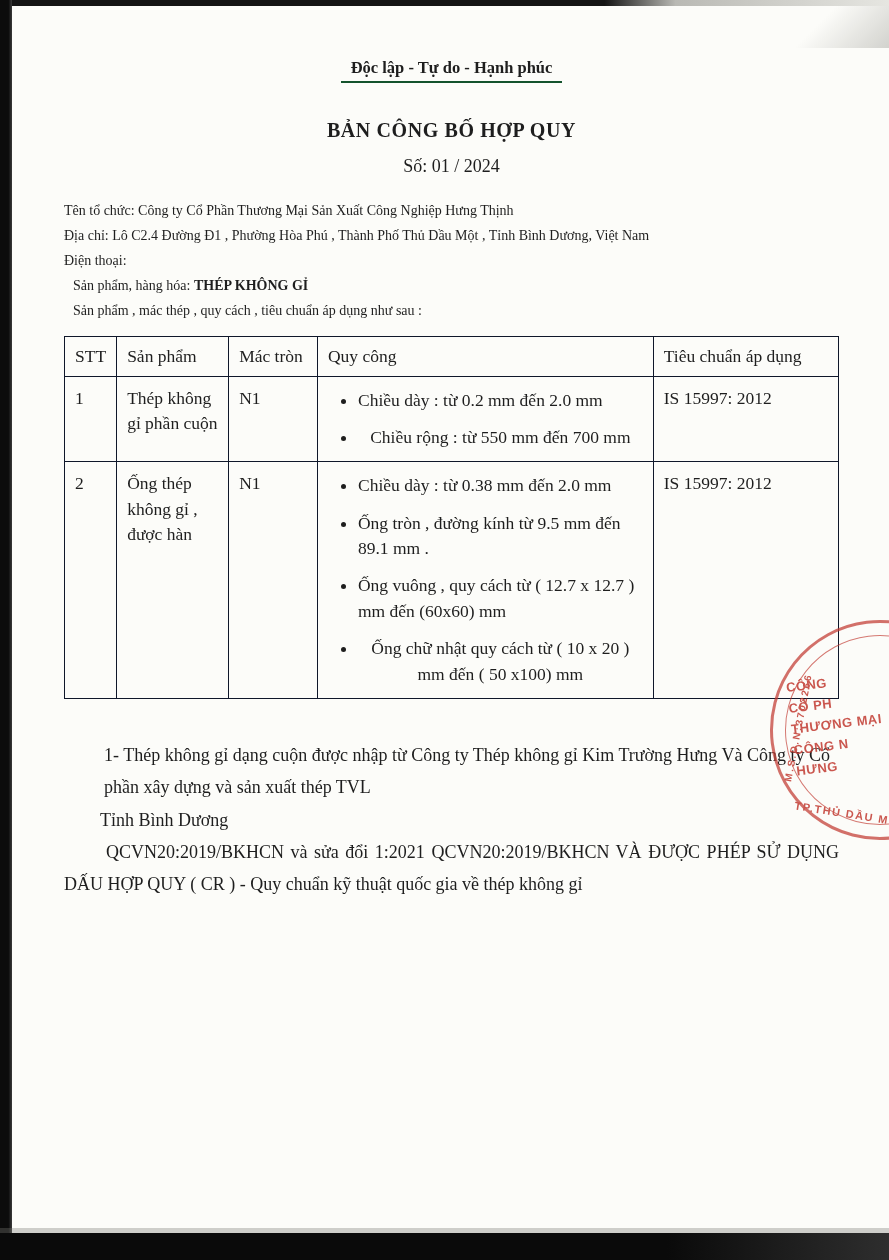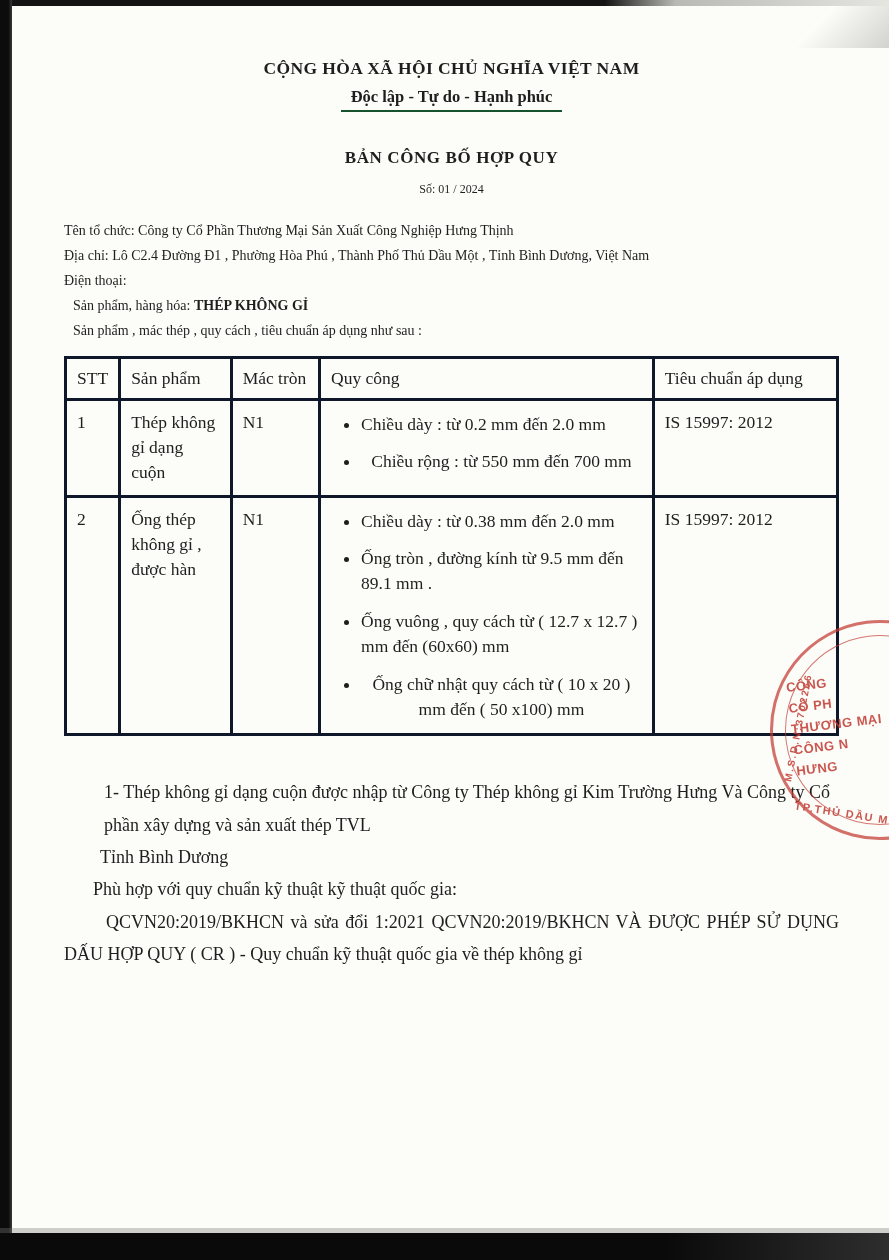--- a/index.html
+++ b/index.html
@@ -15,32 +15,32 @@
   .edge-top{position:absolute;left:0;top:0;width:889px;height:6px;background:linear-gradient(to right,#141414 0%,#141414 68%,#b9b9b4 76%,#e6e6e1 100%);z-index:5;}
   .edge-top-right{position:absolute;right:0;top:0;width:110px;height:48px;background:linear-gradient(135deg,rgba(190,190,185,0) 40%,rgba(176,176,170,.55));z-index:4;}
   .edge-bottom-gray{position:absolute;left:0;bottom:27px;width:889px;height:5px;background:rgba(120,120,115,.35);z-index:5;}
 
   .content{padding:58px 50px 0 64px;}
 
   
   .hdr{text-align:center;}
   .national-title{font-size:17.5px;font-weight:bold;letter-spacing:.4px;margin:0 0 8px;}
   .motto{display:inline-block;font-size:16.5px;font-weight:bold;padding:0 10px 3px;border-bottom:2px solid #14532d;}
-  .doc-title{font-size:17px;font-weight:bold;letter-spacing:.6px;margin:36px 0 0;}
-  .doc-number{font-size:12px;margin:14px 0 0;}
+  .doc-title{font-size:20px;font-weight:bold;letter-spacing:.6px;margin:36px 0 0;}
+  .doc-number{font-size:18px;margin:14px 0 0;}
 
   
   .info{margin-top:22px;font-size:14px;}
   .info p{margin:0;line-height:1.78;}
   .indent-sm{margin-left:9px !important;}
   .bold{font-weight:bold;}
 
   
   table.spec{width:100%;border-collapse:collapse;margin-top:12px;font-size:17.5px;}
-  table.spec th,table.spec td{border:3px solid #0f172a;vertical-align:top;padding:9px 10px;text-align:left;font-weight:normal;}
+  table.spec th,table.spec td{border:1px solid #0f172a;vertical-align:top;padding:9px 10px;text-align:left;font-weight:normal;}
   th.c-stt,td.c-stt{width:6.5%;text-align:center;}
   th.c-sp,td.c-sp{width:14.5%;}
   th.c-mt,td.c-mt{width:11.5%;text-align:center;}
   th.c-qc,td.c-qc{width:43.5%;}
   th.c-tc,td.c-tc{width:24%;}
   td.c-sp{text-align:justify;}
   ul.specs{margin:2px 0 2px;padding-left:30px;list-style:disc;}
   ul.specs li{margin:0 0 12px;line-height:1.45;}
   ul.specs li:last-child{margin-bottom:2px;text-align:center;}
   td{line-height:1.45;}
@@ -70,21 +70,20 @@
 
   <div class="edge-top"></div>
   <div class="edge-top-right"></div>
   <div class="edge-left"></div>
   <div class="edge-bottom-gray"></div>
   <div class="edge-bottom"></div>
 
   <div class="content">
 
     <div class="hdr">
-      <p class="national-title">CỘNG HÒA XÃ HỘI CHỦ NGHĨA VIỆT NAM</p>
       <span class="motto">Độc lập - Tự do - Hạnh phúc</span>
       <p class="doc-title">BẢN CÔNG BỐ HỢP QUY</p>
       <p class="doc-number">Số: 01 / 2024</p>
     </div>
 
     <div class="info">
       <p>Tên tổ chức: Công ty Cổ Phần Thương Mại Sản Xuất Công Nghiệp Hưng Thịnh</p>
       <p>Địa chỉ: Lô C2.4 Đường Đ1 , Phường Hòa Phú , Thành Phố Thủ Dầu Một , Tỉnh Bình Dương, Việt Nam</p>
       <p>Điện thoại:</p>
       <p class="indent-sm"><span>Sản phẩm, hàng hóa: </span><span class="bold">THÉP KHÔNG GỈ</span></p>
@@ -97,21 +96,21 @@
           <th class="c-stt">STT</th>
           <th class="c-sp">Sản phẩm</th>
           <th class="c-mt" style="text-align:left;">Mác tròn</th>
           <th class="c-qc">Quy công</th>
           <th class="c-tc">Tiêu chuẩn áp dụng</th>
         </tr>
       </thead>
       <tbody>
         <tr>
           <td class="c-stt">1</td>
-          <td class="c-sp">Thép không gỉ dạng cuộn</td>
+          <td class="c-sp">Thép không gỉ phần cuộn</td>
           <td class="c-mt">N1</td>
           <td class="c-qc">
             <ul class="specs">
               <li>Chiều dày : từ 0.2 mm đến 2.0 mm</li>
               <li>Chiều rộng : từ 550 mm đến 700 mm</li>
             </ul>
           </td>
           <td class="c-tc">IS 15997: 2012</td>
         </tr>
         <tr>
@@ -127,21 +126,20 @@
             </ul>
           </td>
           <td class="c-tc">IS 15997: 2012</td>
         </tr>
       </tbody>
     </table>
 
     <div class="notes">
       <p class="note1">1-  Thép không gỉ dạng cuộn được nhập từ Công ty Thép không gỉ Kim Trường Hưng Và Công ty Cổ phần xây dựng và sản xuất thép TVL</p>
       <p class="note-prov">Tỉnh Bình Dương</p>
-      <p class="note-conf">Phù hợp với quy chuẩn kỹ thuật kỹ thuật quốc gia:</p>
       <p class="note-reg">QCVN20:2019/BKHCN  và  sửa  đổi  1:2021  QCVN20:2019/BKHCN  VÀ  ĐƯỢC PHÉP SỬ DỤNG DẤU HỢP QUY ( CR ) -   Quy chuẩn kỹ thuật quốc gia về thép không gỉ</p>
     </div>
 
   </div>
 
   <div class="stamp">
     <div class="ring-outer"></div>
     <div class="ring-inner"></div>
     <div class="arc-msdn">M.S.D.N:3702266</div>
     <div class="stamp-lines">

